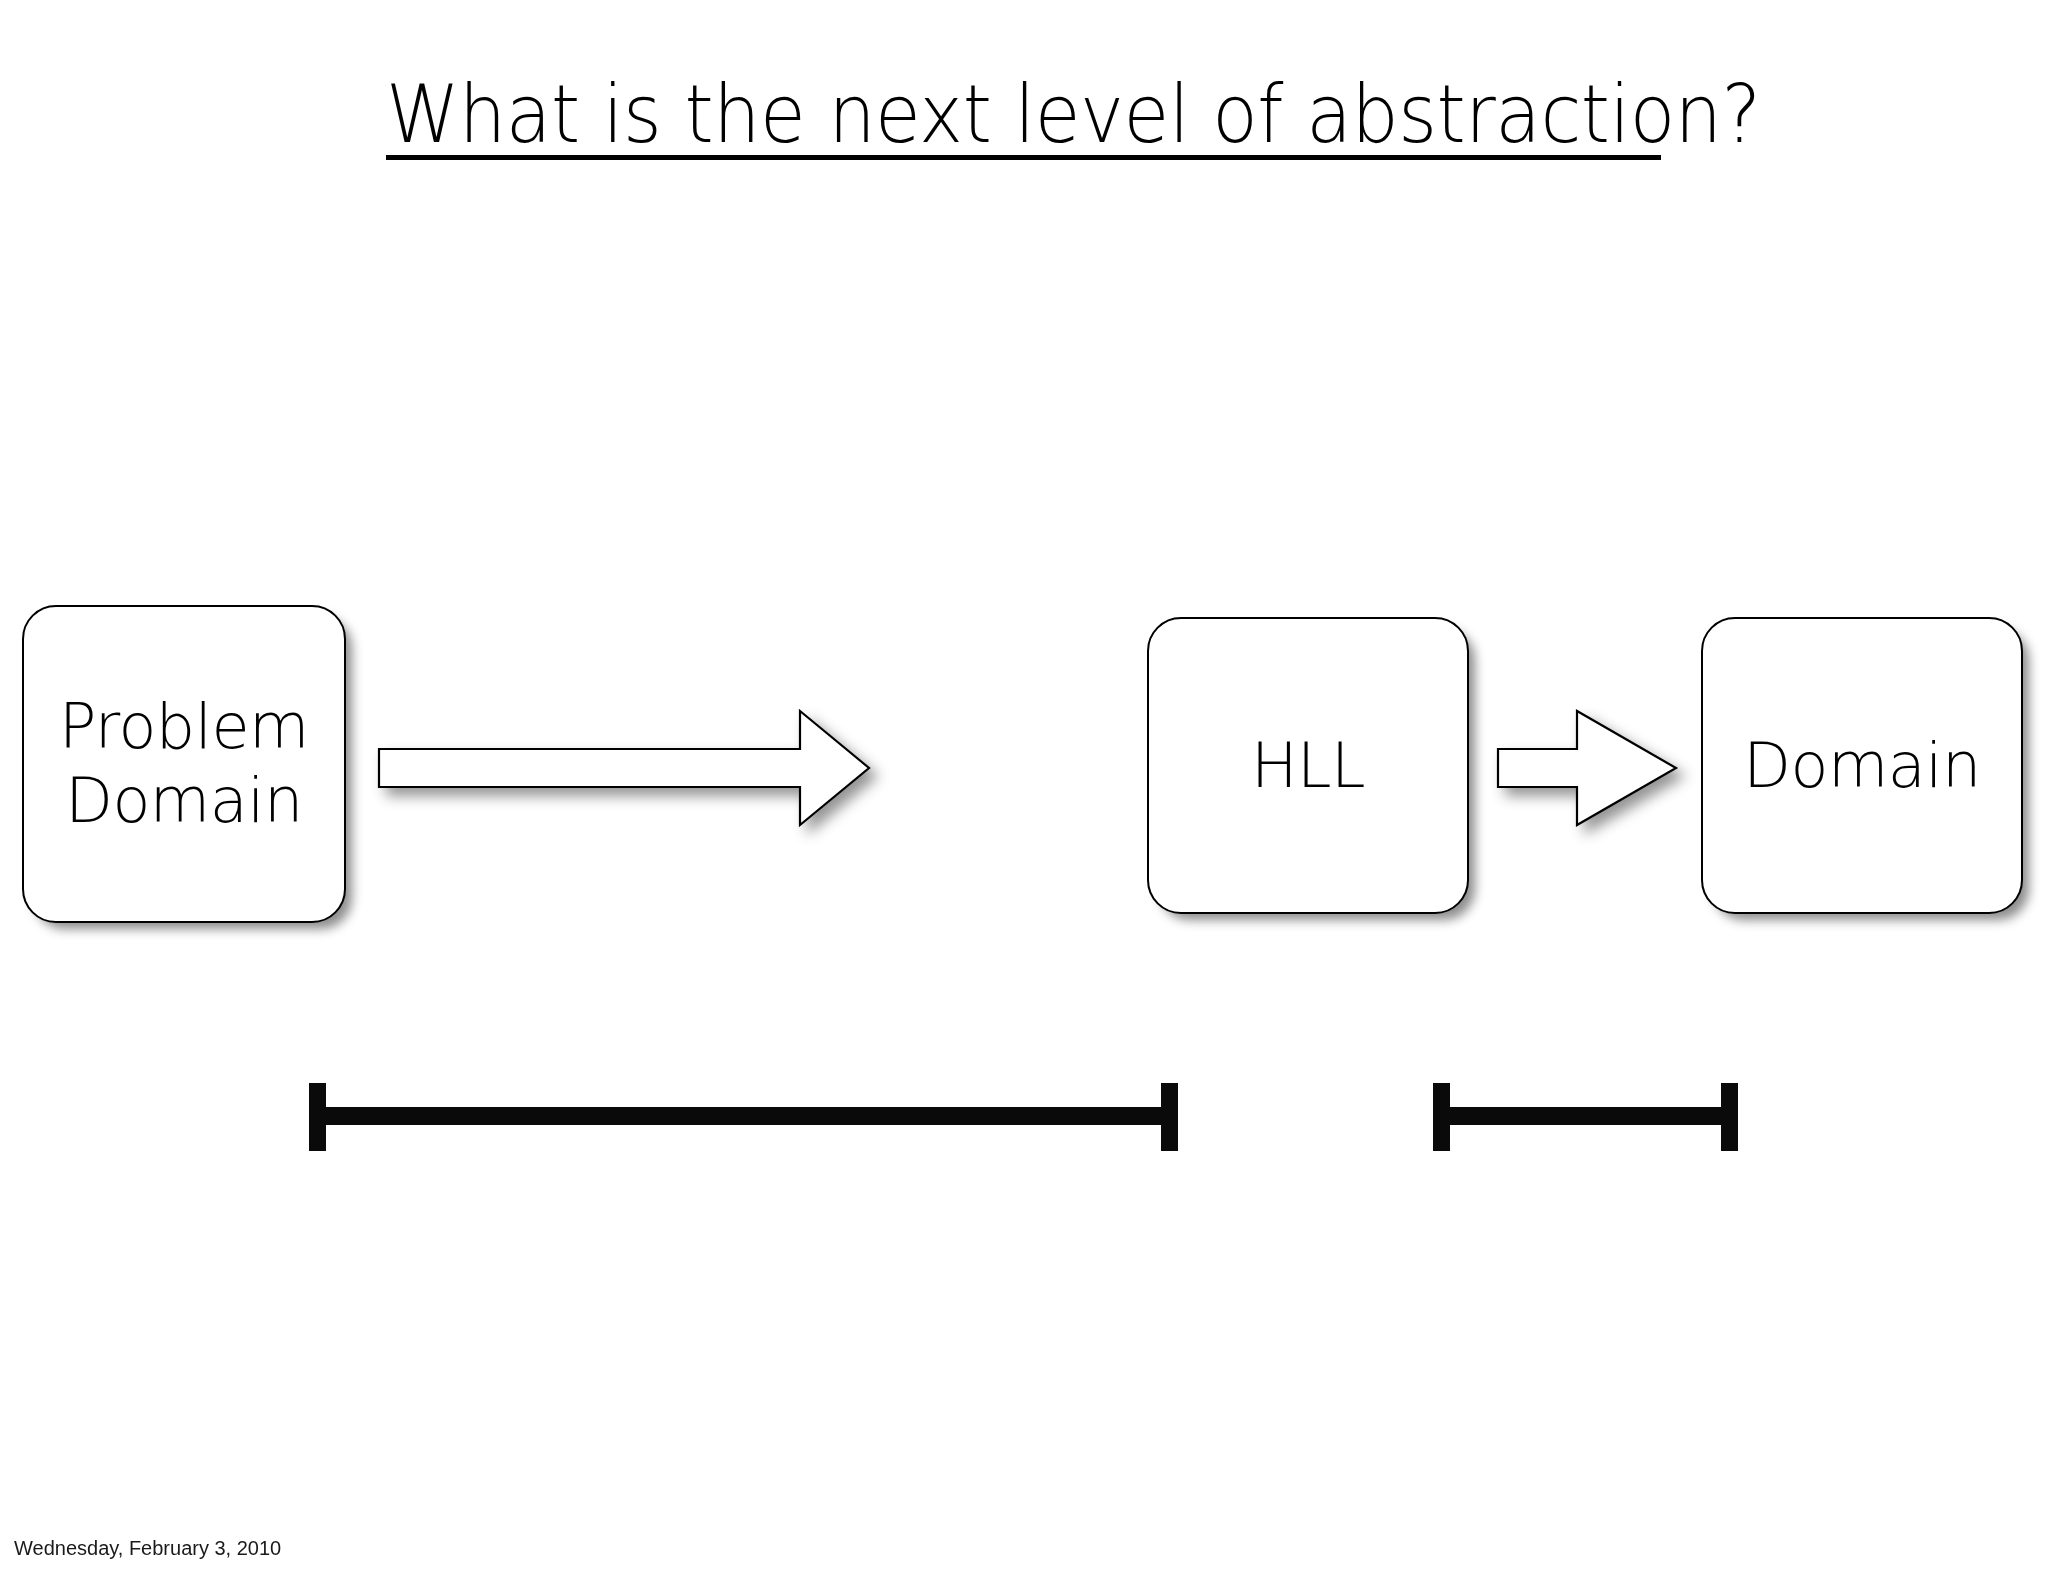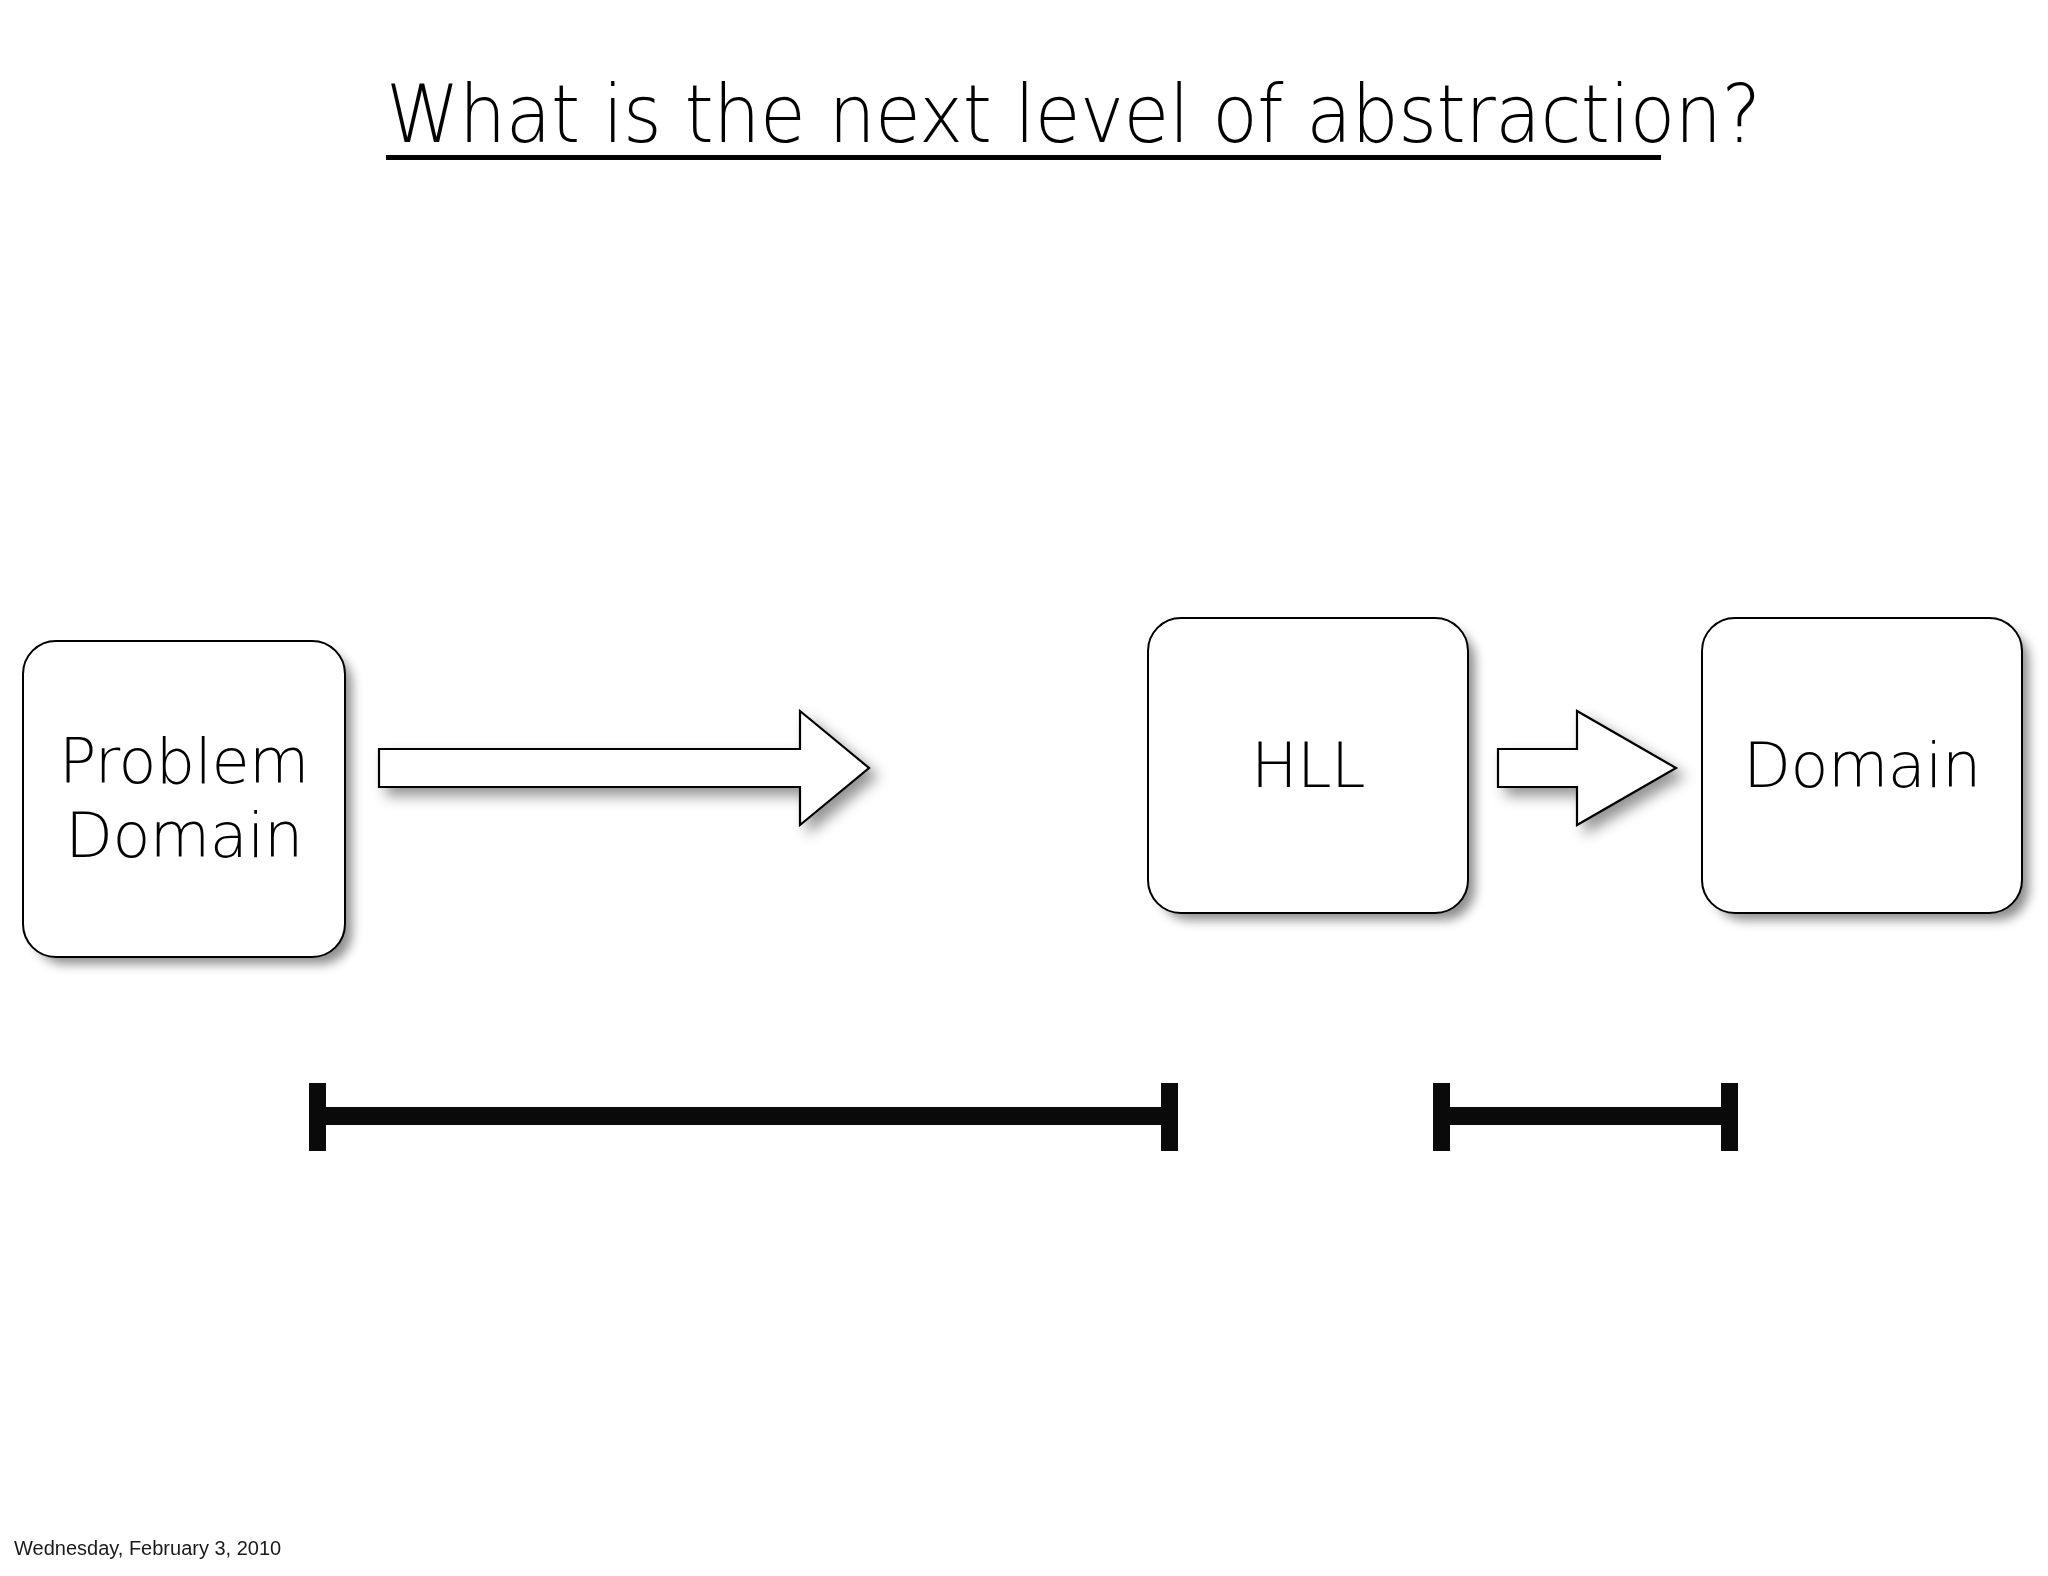--- a/index.html
+++ b/index.html
@@ -61,21 +61,21 @@
   .node-label {
     font-family: "DejaVu Sans", sans-serif;
     font-weight: 300;
     font-size: 62px;
     line-height: 74px;
     color: #000000;
     text-align: center;
     white-space: pre-line;
     letter-spacing: -0.5px;
   }
-  #box-problem-domain { left: 22px;   top: 640px; width: 324px; height: 318px; }
+  #box-problem-domain { left: 22px;   top: 605px; width: 324px; height: 318px; }
   #box-hll           { left: 1147px; top: 617px; width: 322px; height: 297px; }
   #box-machine       { left: 1701px; top: 617px; width: 322px; height: 297px; }
 
   
   .block-arrow {
     position: absolute;
     filter: drop-shadow(8px 8px 7px rgba(0,0,0,0.42));
   }
   #arrow-domain-to-hll { left: 374px;  top: 706px; width: 500px; height: 124px; }
   #arrow-hll-to-machine{ left: 1493px; top: 706px; width: 188px; height: 124px; }

